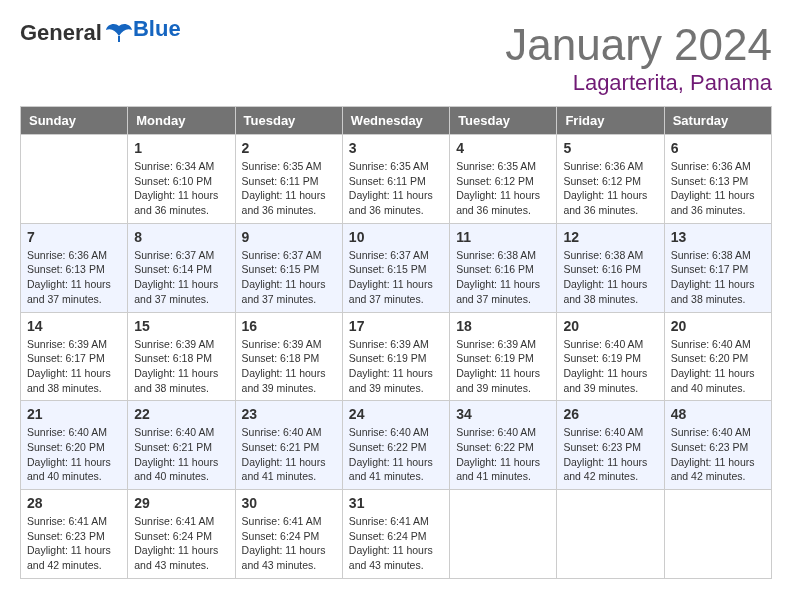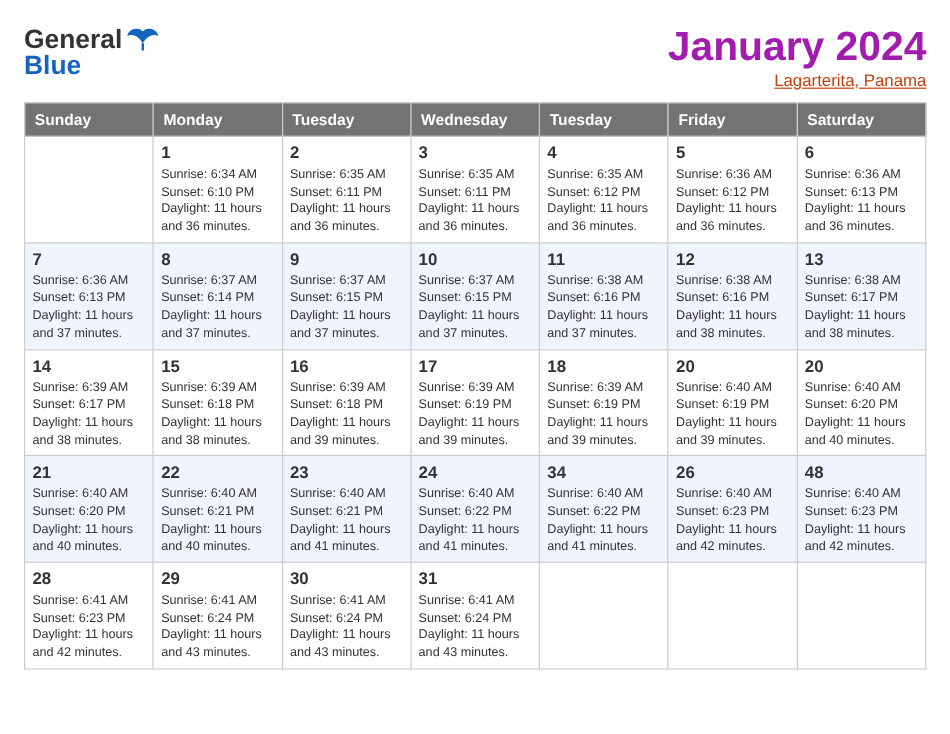--- a/index.html
+++ b/index.html
@@ -11,35 +11,34 @@
       padding: 20px;
     }
     .header {
       display: flex;
       justify-content: space-between;
       align-items: flex-start;
       margin-bottom: 10px;
     }
     .logo {
       display: flex;
-      flex-direction: column;
+      flex-direction: row;
       align-items: flex-start;
     }
     .title-block {
       text-align: right;
     }
     .month-title {
-      font-size: 34px;
-      font-weight: bold;
-      color: #a21caf;
+      font-size: 44px;
+      font-weight: normal;
+      color: #737373;
     }
     .location {
-      font-size: 14px;
-      color: #c2410c;
-      text-decoration: underline;
+      font-size: 22px;
+      color: #701a75;
     }
     .calendar {
       width: 100%;
       border-collapse: collapse;
       font-size: 11px;
     }
     .calendar th {
       background-color: #1565c0;
       color: #fff;
       text-align: left;

